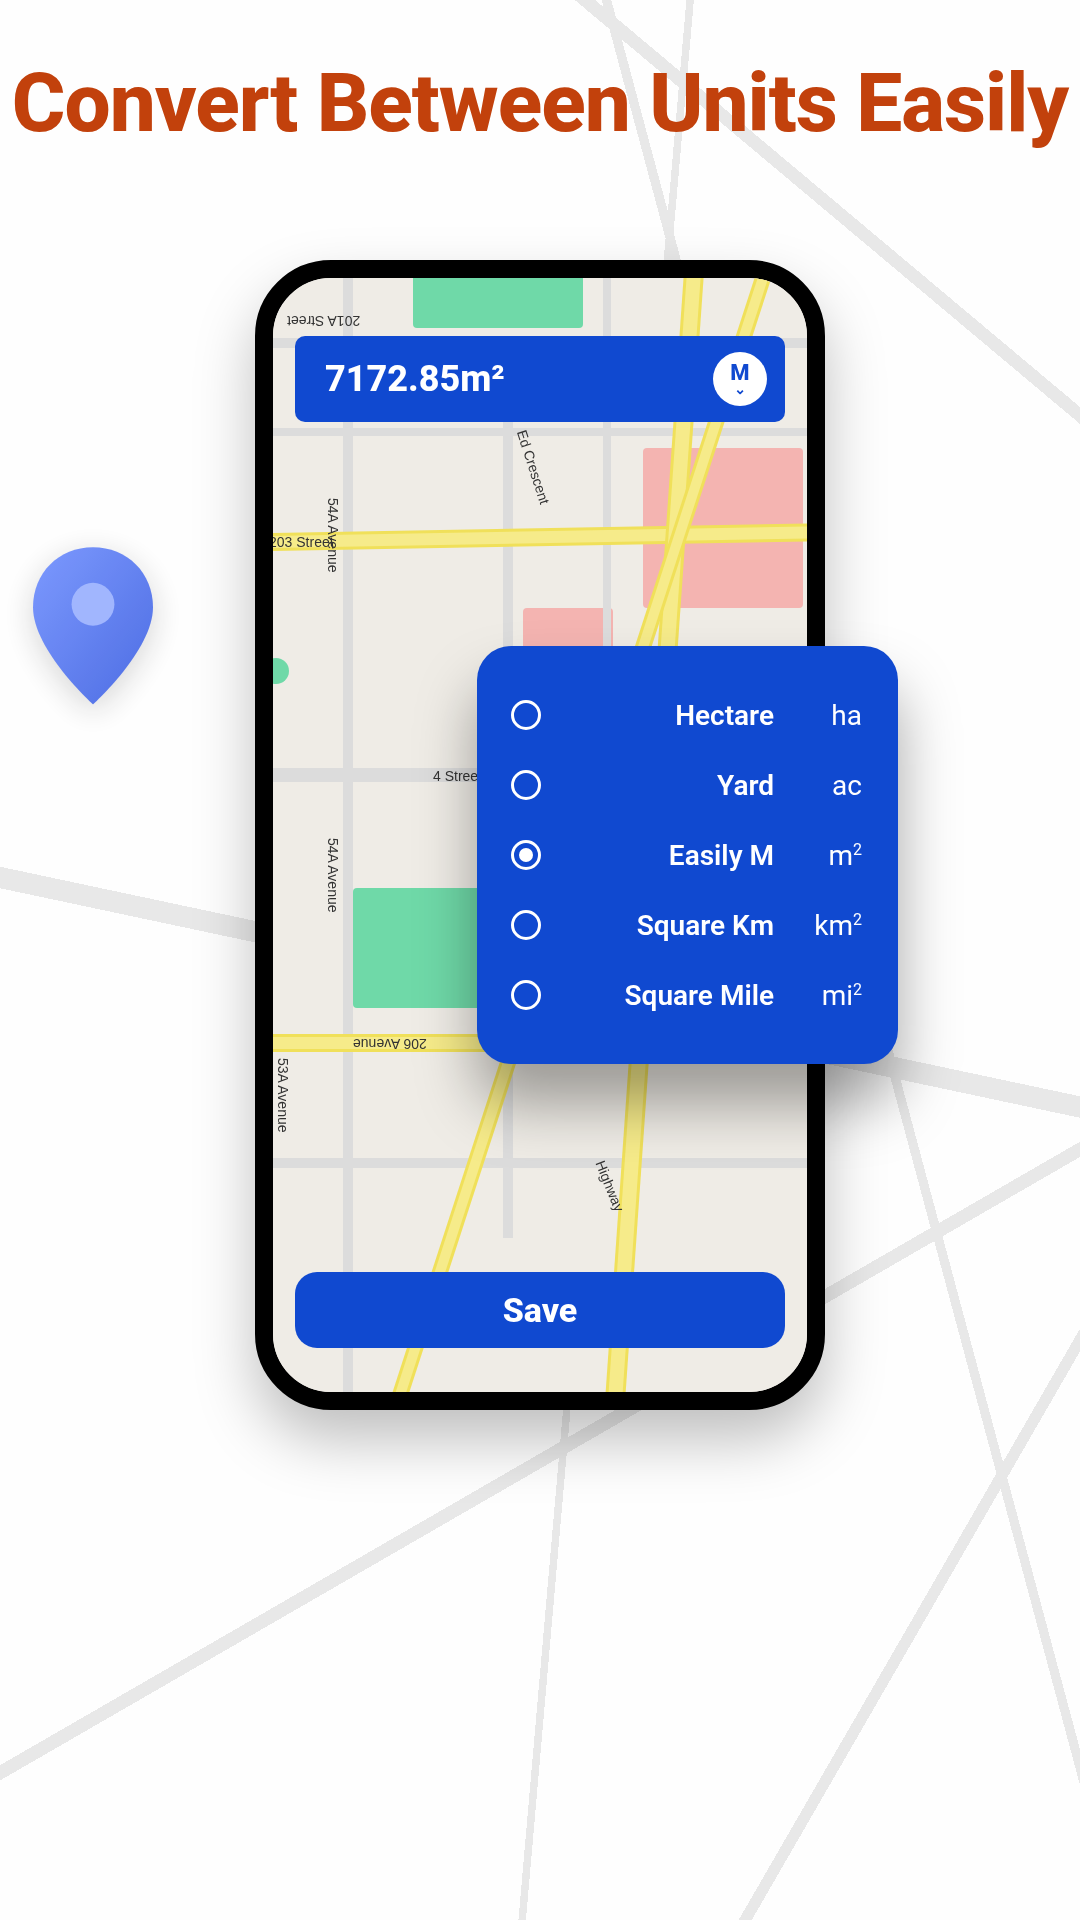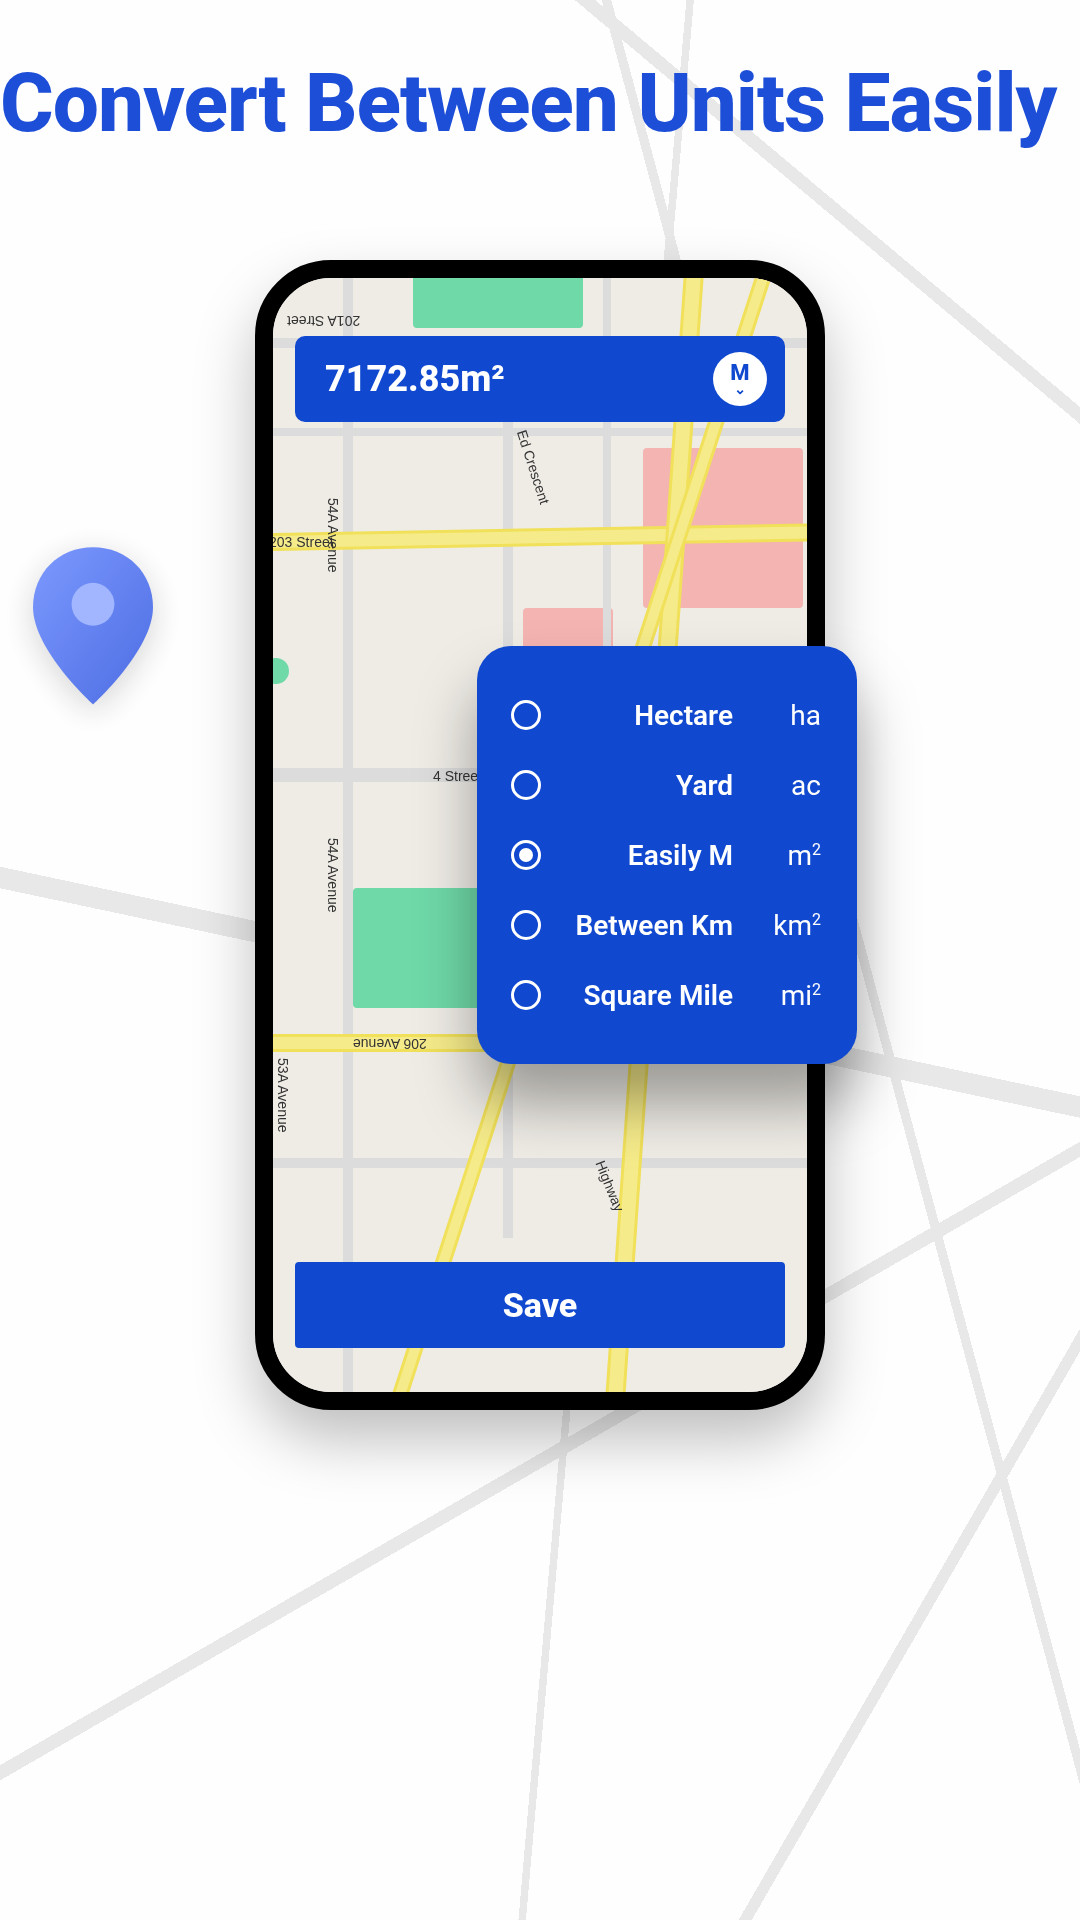--- a/index.html
+++ b/index.html
@@ -14,24 +14,24 @@
       linear-gradient( -30deg, transparent 30%, #e8e8e8 30%, #e8e8e8 30.6%, transparent 30.6%),
       linear-gradient(  75deg, transparent 70%, #e8e8e8 70%, #e8e8e8 70.6%, transparent 70.6%),
       linear-gradient( -60deg, transparent 15%, #e8e8e8 15%, #e8e8e8 15.6%, transparent 15.6%),
       linear-gradient(  40deg, transparent 85%, #e8e8e8 85%, #e8e8e8 85.6%, transparent 85.6%),
       linear-gradient(  95deg, transparent 55%, #e8e8e8 55%, #e8e8e8 55.6%, transparent 55.6%);
     z-index: 0;
   }
 
   .headline {
     position: relative; z-index: 2;
-    text-align: left;
+    text-align: center;
     font-size: 82px;
     font-weight: 800;
-    color: #1d4ed8;
+    color: #c2410c;
     line-height: 1.12;
     padding-top: 58px;
     letter-spacing: -1px;
   }
 
   
   .pin-deco {
     position: absolute;
     left: 18px; top: 540px;
     z-index: 1;
@@ -108,36 +108,36 @@
     font-size: 22px;
     line-height: 1;
     gap: 0;
   }
   .pill-btn .chev { font-size: 14px; margin-top:-2px; }
 
   
   .save-btn {
     position: absolute;
     left: 22px; right: 22px; bottom: 44px;
-    height: 86px;
+    height: 76px;
     background: #1049d0;
-    border-radius: 4px;
+    border-radius: 22px;
     color: #fff;
     font-size: 34px;
     font-weight: 800;
     display:flex; align-items:center; justify-content:center;
     z-index: 5;
   }
 
   
   .unit-panel {
     position: absolute;
     top: 646px;
     left: 477px;   
-    width: 380px;
+    width: 421px;
     background: #1049d0;
     border-radius: 34px;
     padding: 34px 36px 34px 34px;
     color: #fff;
     z-index: 6;
     box-shadow: 0 40px 60px rgba(0,0,0,.35);
   }
   .unit-row {
     display: grid;
     grid-template-columns: 42px 1fr 72px;
@@ -249,21 +249,21 @@
       <div class="u-name">Yard</div>
       <div class="u-abbr">ac</div>
     </div>
     <div class="unit-row">
       <div class="radio sel"></div>
       <div class="u-name">Easily M</div>
       <div class="u-abbr">m<sup>2</sup></div>
     </div>
     <div class="unit-row">
       <div class="radio"></div>
-      <div class="u-name">Between Km</div>
+      <div class="u-name">Square Km</div>
       <div class="u-abbr">km<sup>2</sup></div>
     </div>
     <div class="unit-row">
       <div class="radio"></div>
       <div class="u-name">Square Mile</div>
       <div class="u-abbr">mi<sup>2</sup></div>
     </div>
   </div>
 
 </body></html>

